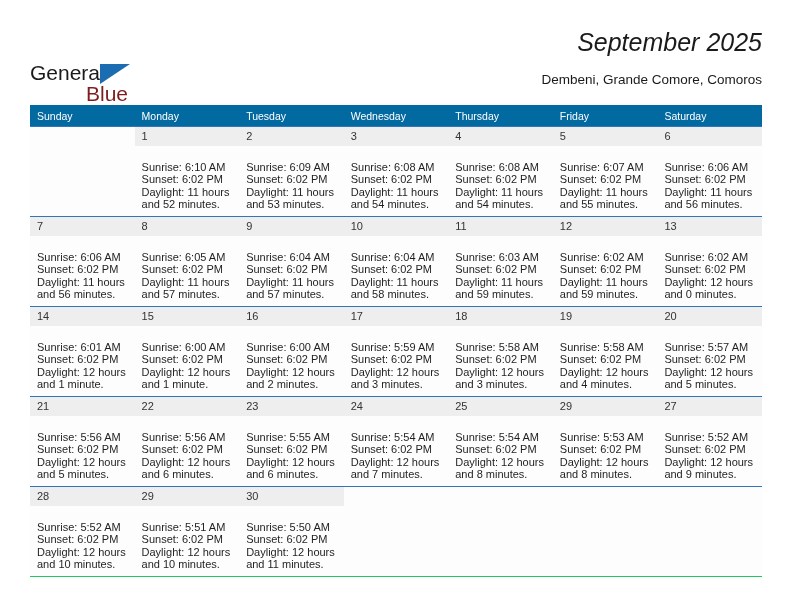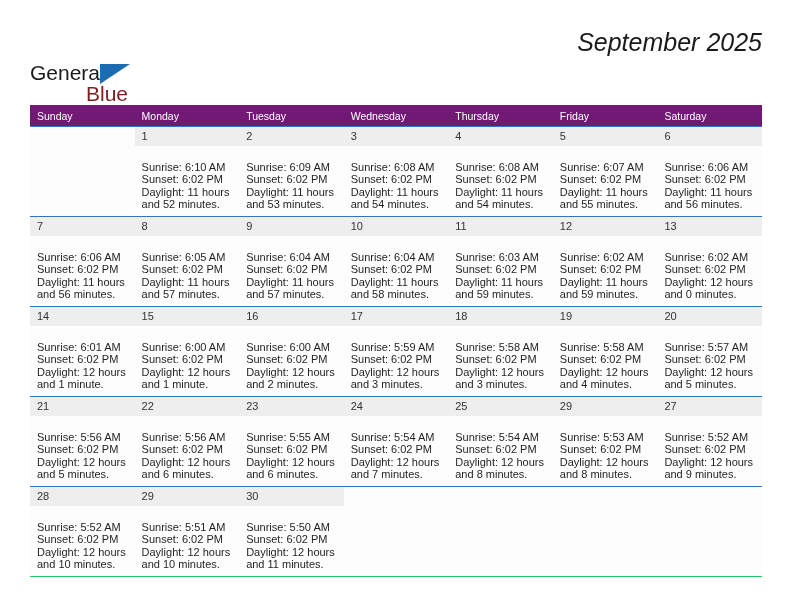--- a/index.html
+++ b/index.html
@@ -86,21 +86,21 @@
   
   .cal {
     position: absolute;
     left: 30px;
     top: 105px;
     width: 732px;
     border-collapse: collapse;
     table-layout: fixed;
   }
   .cal th {
-    background: #701a75;
+    background: #0369a1;
     color: #ffffff;
     font-size: 10.5px;
     font-weight: normal;
     text-align: left;
     padding: 4px 0 4px 7px;
     height: 13px;
     border: none;
   }
   .cal td {
     vertical-align: top;
@@ -142,20 +142,21 @@
 
 <div class="page">
 
   <div class="top">
     <div class="logo">
       <span class="logo-general">General</span>
       <span class="logo-tri"></span>
       <span class="logo-blue">Blue</span>
     </div>
     <div class="title">September 2025</div>
+    <div class="subtitle">Dembeni, Grande Comore, Comoros</div>
   </div>
 
   <table class="cal">
     <thead>
       <tr>
         <th>Sunday</th>
         <th>Monday</th>
         <th>Tuesday</th>
         <th>Wednesday</th>
         <th>Thursday</th>

